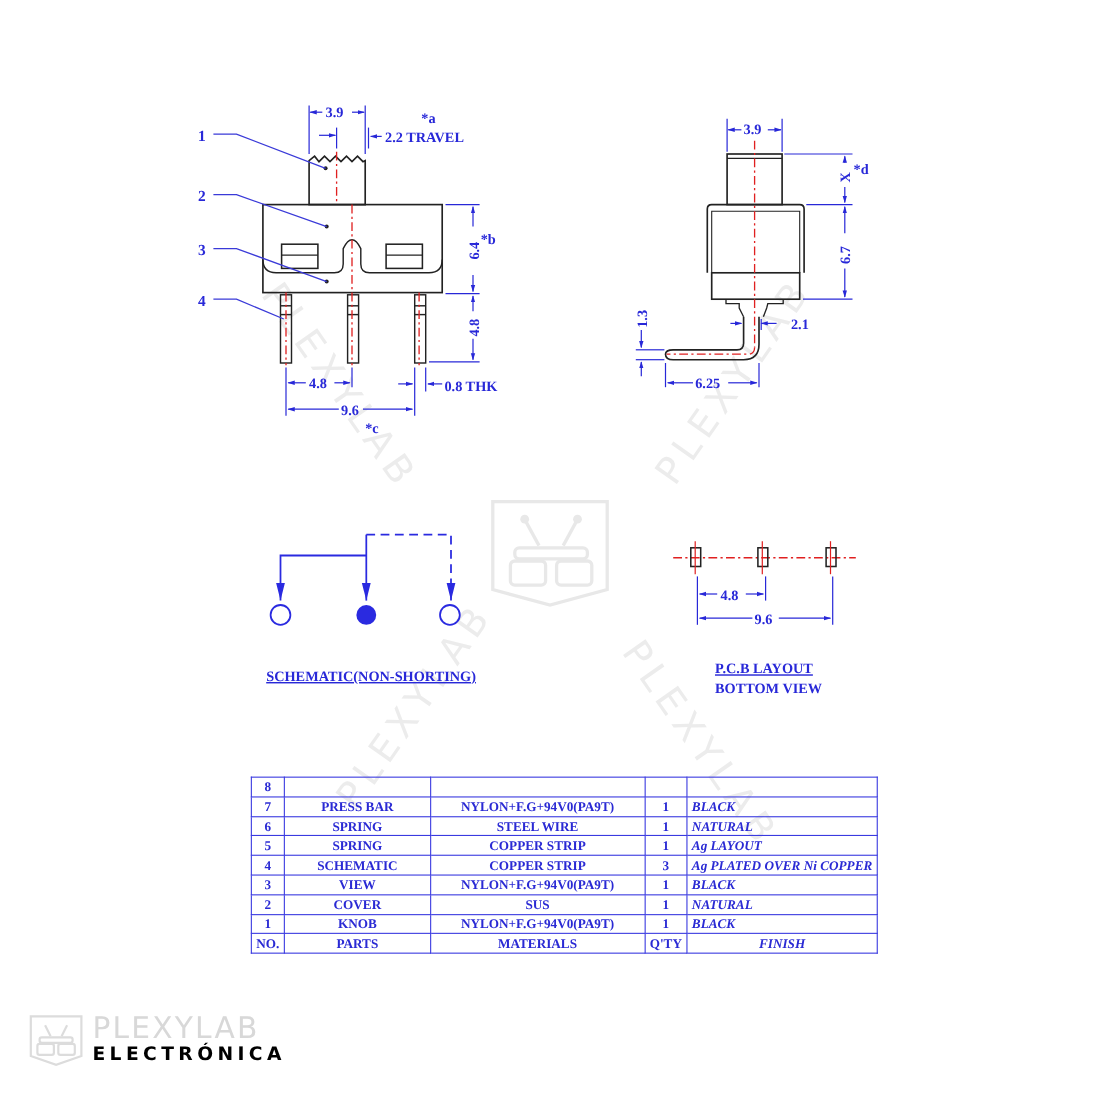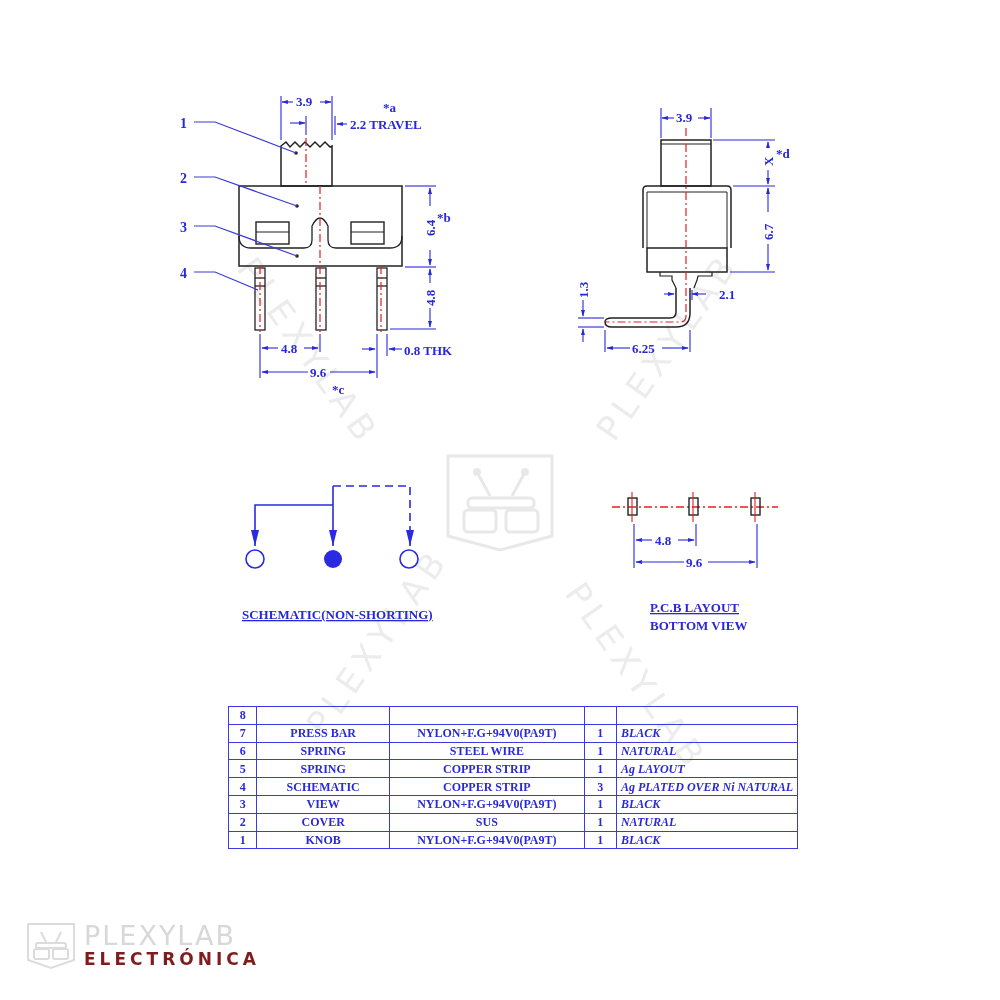--- a/index.html
+++ b/index.html
@@ -14,21 +14,21 @@
   .tbl td.no { width: 20px; text-align: center; }
   .tbl td.part { width: 126px; text-align: center; }
   .tbl td.mat { width: 188px; text-align: center; }
   .tbl td.qty { width: 24px; text-align: center; }
   .tbl td.fin { width: 164px; font-style: italic; }
   .tbl tr.hdr td { text-align: center; }
   .wm-text { position: absolute; font-family: "DejaVu Sans", sans-serif; color: #ececec;
              font-size: 34px; letter-spacing: 6px; transform-origin: left top; }
   .brand { position: absolute; left: 26px; top: 922px; display: flex; align-items: center; gap: 8px; }
   .brand-name { font-family: "DejaVu Sans", sans-serif; color: #d8d8d8; font-size: 27px; letter-spacing: 2px; line-height: 26px; }
-  .brand-sub { font-family: "DejaVu Sans", sans-serif; color: #7f1d1d; font-size: 17px; font-weight: bold; letter-spacing: 4px; line-height: 20px; }
+  .brand-sub { font-family: "DejaVu Sans", sans-serif; color: #000000; font-size: 17px; font-weight: bold; letter-spacing: 4px; line-height: 20px; }
 </style>
 </head>
 <body>
 
 <svg style="position:absolute;left:444px;top:452px" width="112" height="100" viewBox="0 0 112 100">
   <path d="M4 4 H108 V84 L56 98 L4 84 Z" fill="none" stroke="#e8e8e8" stroke-width="3"></path>
   <line x1="34" y1="22" x2="46" y2="44" stroke="#e8e8e8" stroke-width="3"></line>
   <line x1="80" y1="22" x2="68" y2="44" stroke="#e8e8e8" stroke-width="3"></line>
   <circle cx="33" cy="20" r="4" fill="#e8e8e8"></circle>
   <circle cx="81" cy="20" r="4" fill="#e8e8e8"></circle>
@@ -262,21 +262,21 @@
       <td class="part">SPRING</td>
       <td class="mat">COPPER STRIP</td>
       <td class="qty">1</td>
       <td class="fin">Ag LAYOUT</td>
     </tr>
     <tr>
       <td class="no">4</td>
       <td class="part">SCHEMATIC</td>
       <td class="mat">COPPER STRIP</td>
       <td class="qty">3</td>
-      <td class="fin">Ag PLATED OVER Ni NATURAL</td>
+      <td class="fin">Ag PLATED OVER Ni COPPER</td>
     </tr>
     <tr>
       <td class="no">3</td>
       <td class="part">VIEW</td>
       <td class="mat">NYLON+F.G+94V0(PA9T)</td>
       <td class="qty">1</td>
       <td class="fin">BLACK</td>
     </tr>
     <tr>
       <td class="no">2</td>
@@ -284,20 +284,27 @@
       <td class="mat">SUS</td>
       <td class="qty">1</td>
       <td class="fin">NATURAL</td>
     </tr>
     <tr>
       <td class="no">1</td>
       <td class="part">KNOB</td>
       <td class="mat">NYLON+F.G+94V0(PA9T)</td>
       <td class="qty">1</td>
       <td class="fin">BLACK</td>
+    </tr>
+    <tr class="hdr">
+      <td class="no">NO.</td>
+      <td class="part">PARTS</td>
+      <td class="mat">MATERIALS</td>
+      <td class="qty">Q'TY</td>
+      <td class="fin">FINISH</td>
     </tr>
   </tbody>
 </table>
 
 <div class="brand">
   <svg width="50" height="48" viewBox="0 0 50 48">
     <path d="M2 2 H48 V38 L25 46 L2 38 Z" fill="none" stroke="#dcdcdc" stroke-width="2"></path>
     <line x1="15" y1="10" x2="20" y2="20" stroke="#dcdcdc" stroke-width="2"></line>
     <line x1="35" y1="10" x2="30" y2="20" stroke="#dcdcdc" stroke-width="2"></line>
     <rect x="10" y="21" width="30" height="5" rx="2" fill="none" stroke="#dcdcdc" stroke-width="2"></rect>

